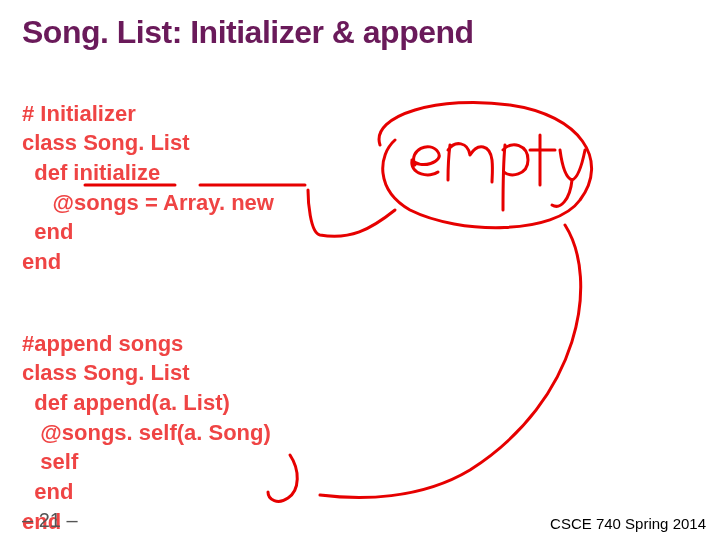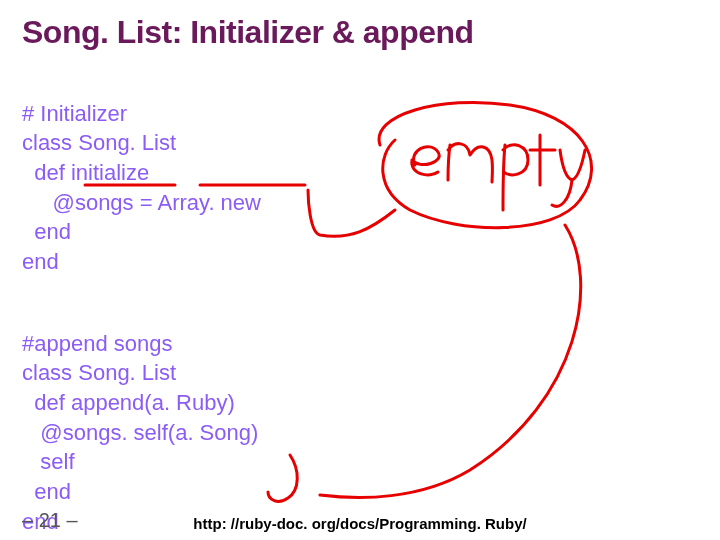--- a/index.html
+++ b/index.html
@@ -19,22 +19,22 @@
   }
   .title {
     font-size: 32px;
     font-weight: bold;
     color: #6a1a5a;
     margin-bottom: 18px;
     letter-spacing: -0.5px;
   }
   .code-block {
     font-size: 22px;
-    font-weight: normal;
-    color: #8b5cf6;
+    font-weight: bold;
+    color: #ef4444;
     line-height: 1.35;
     white-space: pre;
     font-family: Arial, Helvetica, sans-serif;
   }
   .footer-left {
     position: absolute;
     bottom: 8px;
     left: 22px;
     font-size: 20px;
     color: #555;
@@ -77,29 +77,29 @@
 <span>     @songs = Array. new</span>
 <span>  end</span>
 <span>end</span>
 </div>
 
   <div style="height:22px"></div>
 
   <div class="code-block">
 <span>#append songs</span>
 <span>class Song. List</span>
-<span>  def append(a. Ruby)</span>
+<span>  def append(a. List)</span>
 <span>   @songs. self(a. Song)</span>
 <span>   self</span>
 <span>  end</span>
 <span>end</span>
 </div>
 
   <div class="footer-left">– 21 –</div>
-  <div class="footer-center">http: //ruby-doc. org/docs/Programming. Ruby/</div>
+  <div class="footer-right">CSCE 740 Spring 2014</div>
 </div>
 
 <svg class="annotations" viewBox="0 0 720 540">
 
   <path d="M 85 185 L 175 185" stroke="#e60000" stroke-width="3" fill="none" stroke-linecap="round"></path>
 
   <path d="M 200 185 L 305 185" stroke="#e60000" stroke-width="3" fill="none" stroke-linecap="round"></path>
 
   <path d="M 380 145 C 370 115, 440 95, 510 105 C 580 115, 610 160, 580 200 C 555 235, 460 235, 410 210 C 375 190, 378 155, 395 140" stroke="#e60000" stroke-width="3" fill="none" stroke-linecap="round"></path>
 

